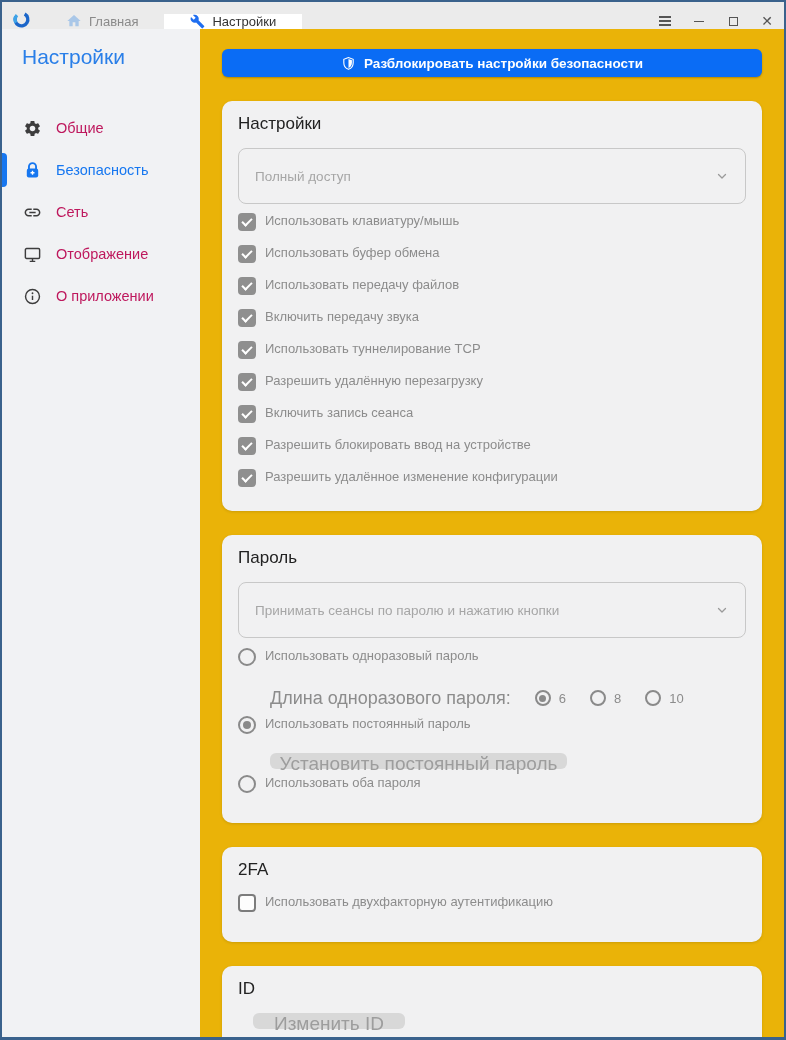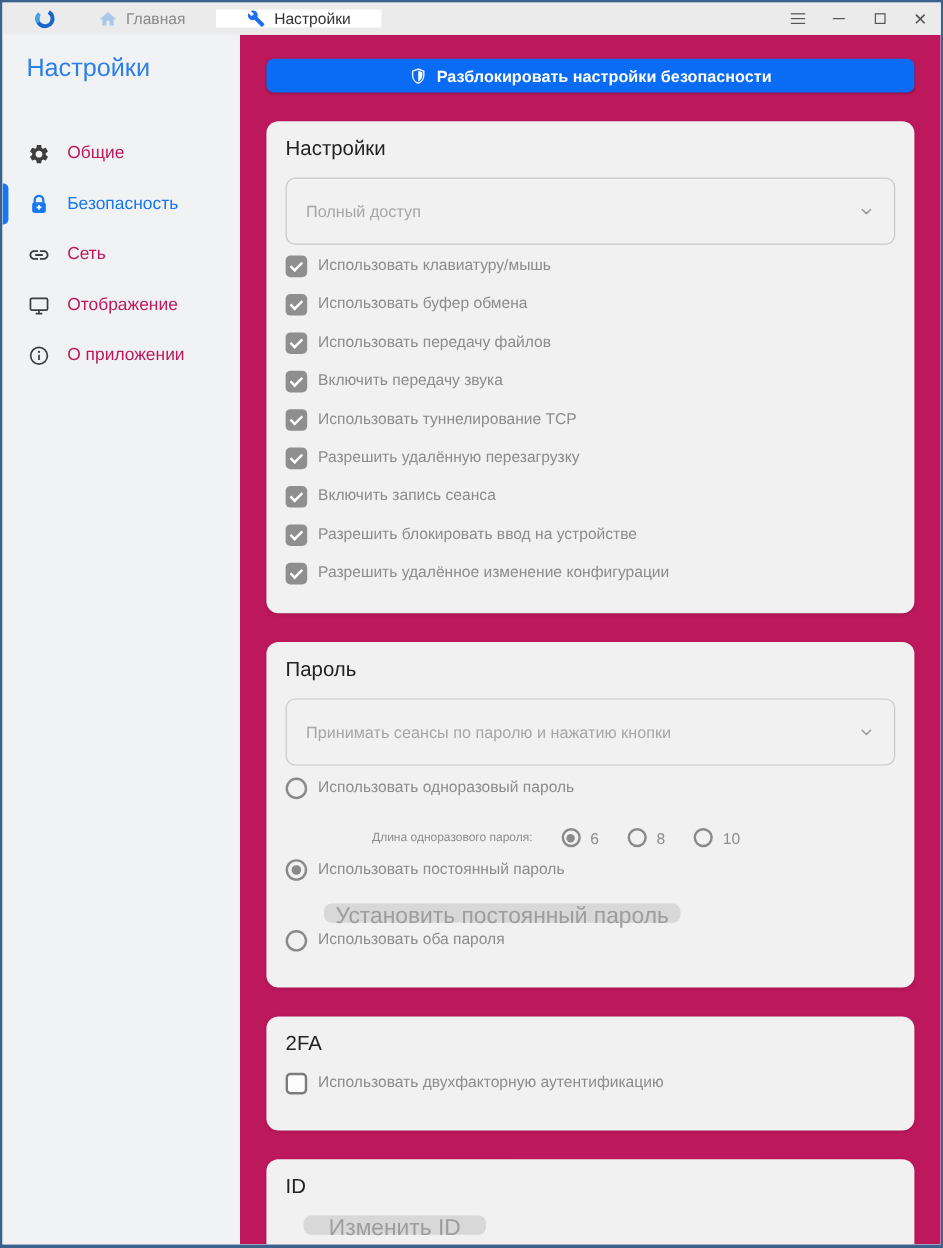--- a/index.html
+++ b/index.html
@@ -3,21 +3,21 @@
 <meta charset="utf-8">
 <style>
   * { margin:0; padding:0; box-sizing:border-box; }
   html,body { background:#cfd6dd; font-family:"Liberation Sans", sans-serif; }
   .window{
     width:786px; height:1040px; background:#fff;
     border:2px solid #3a628c; border-bottom-width:3px;
     display:flex; flex-direction:column; overflow:hidden;
   }
   
-  .titlebar{ height:27px; min-height:27px; background:#ebebeb; display:flex; align-items:center;padding-left:16px; }
+  .titlebar{ height:27px; min-height:27px; background:#ebebeb; display:flex; align-items:flex-end; }
   .logo-wrap{ width:38px; display:flex; align-items:center; justify-content:center; }
   .tab{ display:flex; align-items:center; gap:7px; padding:0 26px; font-size:13px; color:#8a8a8a; cursor:default; }
   .tab.active{ background:#ffffff; color:#333; }
   .tab .ticon{ display:flex; align-items:center; }
   .tb-spacer{ flex:1; }
   .tb-controls{ display:flex; align-items:center; gap:0; }
   .tb-btn{ width:34px; height:100%; display:flex; align-items:center; justify-content:center; color:#555; font-size:14px; }
   .tb-btn .maxbox{ width:9px; height:9px; border:1.2px solid #555; }
   .tb-btn .minline{ width:10px; height:0; border-top:1.2px solid #555; }
   .tb-btn .hamb{ width:12px; height:1.2px; background:#555; box-shadow:0 4px 0 #555, 0 -4px 0 #555; }
@@ -28,21 +28,21 @@
   .sidebar-title{ font-size:21px; color:#2a7fe8; margin:16px 0 0 20px; }
   .nav{ margin-top:38px; }
   .nav-item{ height:42px; display:flex; align-items:center; gap:14px; padding-left:20px; font-size:14.5px; color:#be185d; position:relative; cursor:default; }
   .nav-item .nicon{ width:20px; height:20px; display:flex; align-items:center; justify-content:center; }
   .nav-item.selected{ color:#1677f0; }
   .nav-item.selected .indicator{
     position:absolute; left:0; top:4px; width:5px; height:34px;
     background:#1677f0; border-radius:0 4px 4px 0;
   }
 
-  .main{ flex:1; background:#be185d; padding:20px 22px 0 22px; overflow:hidden; }
+  .main{ flex:1; background:#eab308; padding:20px 22px 0 22px; overflow:hidden; }
 
   
   .unlock-btn{
     width:100%; height:28px; background:#0a6cf5; border:none; border-radius:6px;
     color:#fff; font-weight:bold; font-size:13.5px; display:flex; align-items:center;
     justify-content:center; gap:8px; cursor:pointer; font-family:inherit;
     box-shadow:0 1px 2px rgba(0,0,0,.25);
   }
 
   
@@ -250,21 +250,21 @@
                 <path d="M6 9.5l6 6 6-6" fill="none" stroke="#9a9a9a" stroke-width="2.2" stroke-linecap="round" stroke-linejoin="round"></path>
               </svg>
           </span>
         </div>
         <div class="pwd-rows">
           <div class="row">
             <span class="radio"></span>
             <span class="lbl">Использовать одноразовый пароль</span>
           </div>
           <div class="otp-row">
-            <span class="lbl" style="font-size:10px;color:#8c8c8c;margin-left:40px;">Длина одноразового пароля:</span>
+            <span class="lbl" style="font-size:18px;color:#8c8c8c;">Длина одноразового пароля:</span>
             <span class="otp-opt">
               <span class="radio small sel"></span>
               <span class="lbl">6</span>
             </span>
             <span class="otp-opt">
               <span class="radio small"></span>
               <span class="lbl">8</span>
             </span>
             <span class="otp-opt">
               <span class="radio small"></span>

